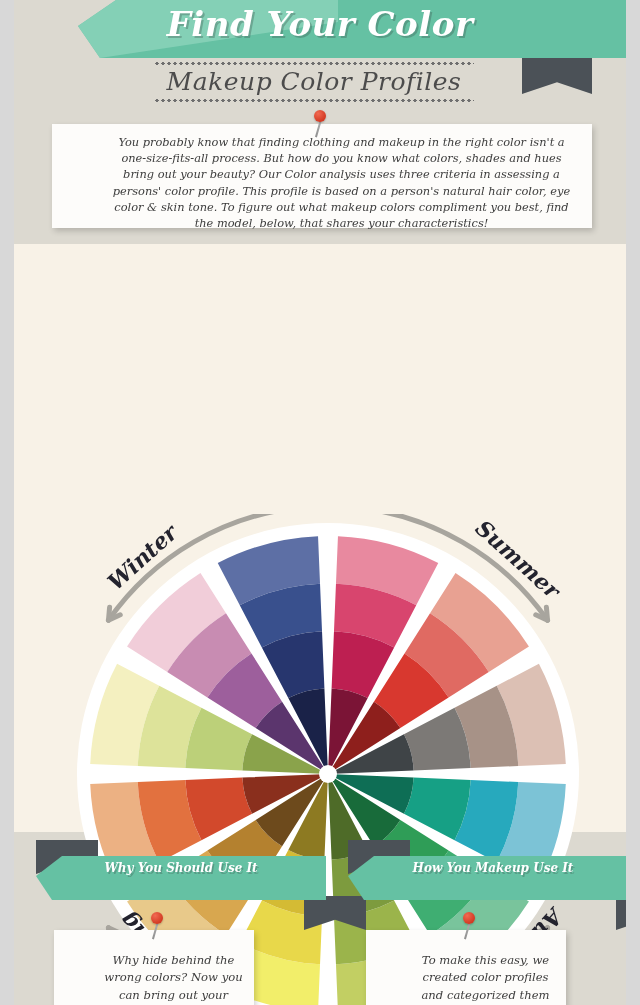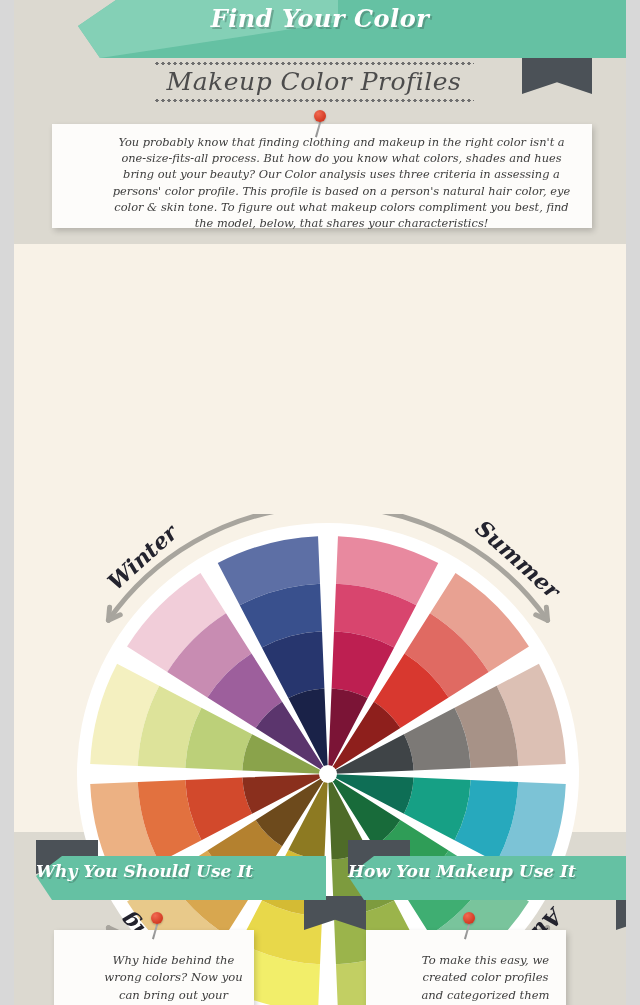--- a/index.html
+++ b/index.html
@@ -68,21 +68,21 @@
   }
 
   .title-main {
     position: absolute;
     left: 0; top: 4px;
     width: 640px;
     text-align: center;
     font-family: "DejaVu Serif", serif;
     font-style: italic;
     font-weight: bold;
-    font-size: 24px;
+    font-size: 34px;
     letter-spacing: .5px;
     color: #ffffff;
     text-shadow: 2px 2px 0 rgba(60,90,80,.35);
     z-index: 6;
   }
 
   .subtitle-wrap {
     position: absolute;
     left: 0; top: 62px;
     width: 628px;
@@ -197,25 +197,25 @@
     left: 22px; top: 18px;
     width: 290px; height: 44px;
     background: #65c1a3;
     -webkit-clip-path: polygon(26px 0, 290px 0, 290px 44px, 16px 44px, 0 20px);
     clip-path: polygon(26px 0, 290px 0, 290px 44px, 16px 44px, 0 20px);
   }
   .foot-title {
     position: absolute;
     left: 22px; top: 23px;
     width: 290px;
-    text-align: left;
+    text-align: center;
     font-family: "DejaVu Serif", serif;
     font-style: italic;
     font-weight: bold;
-    font-size: 17px;
+    font-size: 12px;
     color: #ffffff;
     text-shadow: 1.5px 1.5px 0 rgba(60,90,80,.35);
     z-index: 6;
   }
 
   .card-foot {
     position: absolute;
     left: 40px; top: 92px;
     width: 200px; height: 120px;
     padding: 22px 10px 0;

